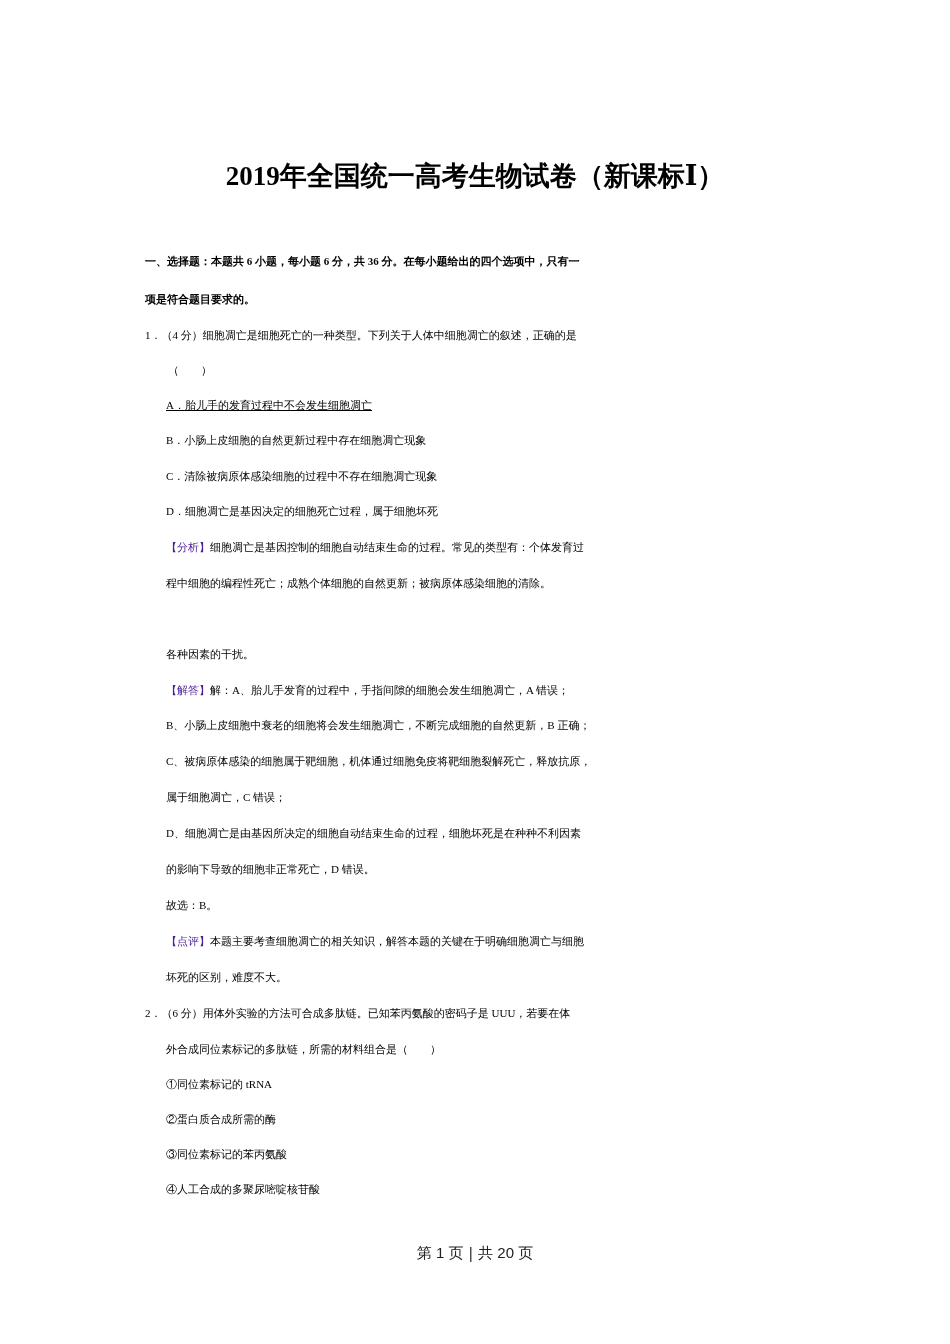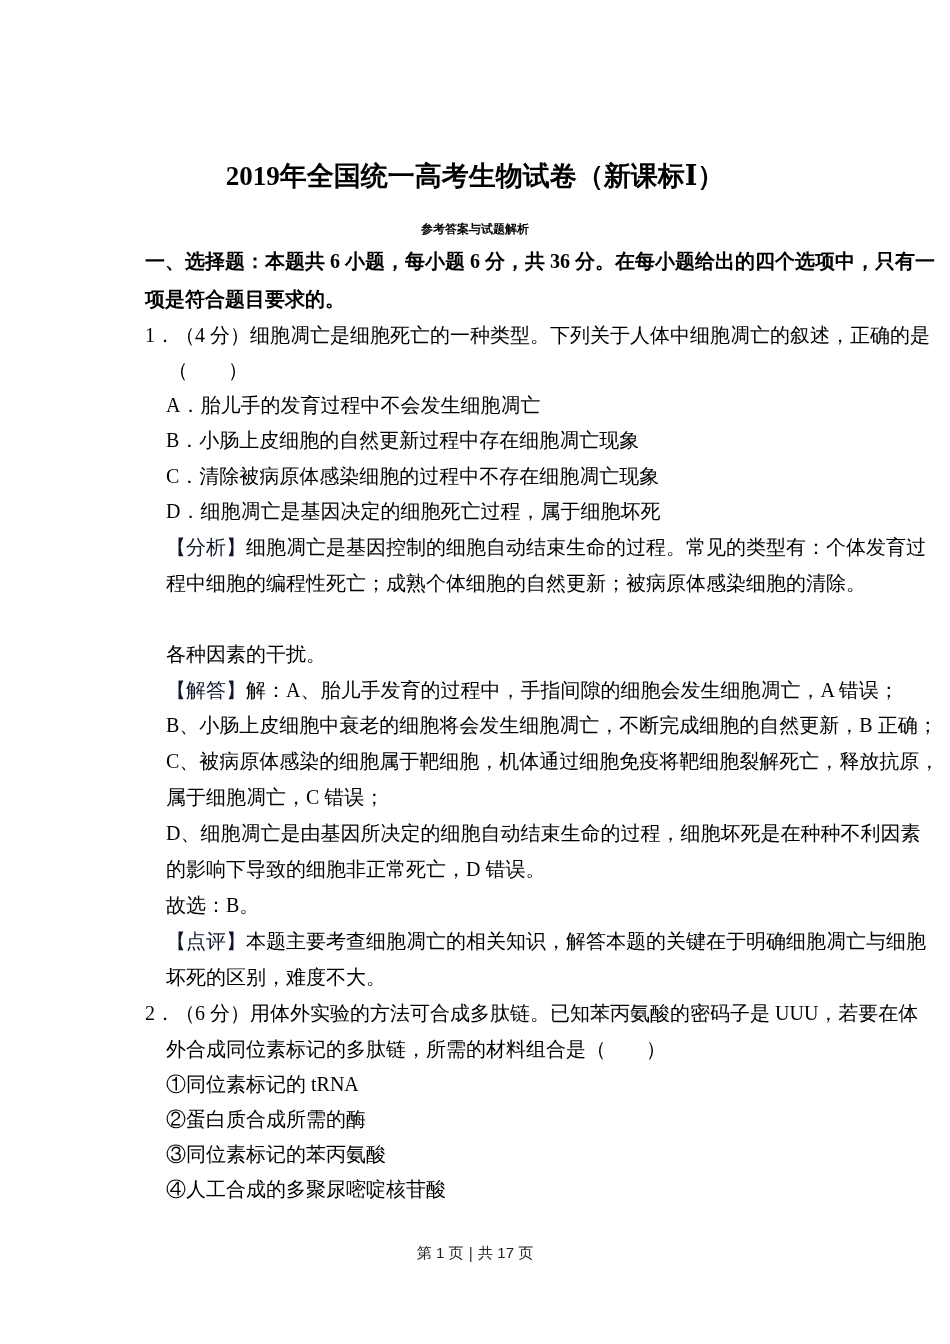--- a/index.html
+++ b/index.html
@@ -34,53 +34,52 @@
       position: absolute;
       left: 0; width: 950px;
       top: 220px;
       text-align: center;
       font-size: 12px;
       font-weight: bold;
       line-height: 18px;
     }
     .line {
       position: absolute;
-      font-size: 20px;
+      font-size: 11px;
       line-height: 22px;
       white-space: nowrap;
     }
     .bold { font-weight: bold; }
-    .tag { color: #0f172a; }
+    .tag { color: #4c1d95; }
     .footer {
       position: absolute;
       left: 0; width: 950px;
       top: 1243px;
       text-align: center;
       font-size: 15px;
       line-height: 20px;
       color: #222;
       font-family: "Liberation Sans", "DejaVu Sans", sans-serif;
     }
     .footer .cn { font-family: "DejaVu Serif", serif; }
   </style>
 </head>
 <body>
 
 <div class="page">
 
   <div class="title">2019年全国统一高考生物试卷（新课标Ⅰ）</div>
-  <div class="subtitle">参考答案与试题解析</div>
 
   <div class="line bold" style="left:145px; top:250px;">一、选择题：本题共 6 小题，每小题 6 分，共 36 分。在每小题给出的四个选项中，只有一</div>
   <div class="line bold" style="left:145px; top:288px;">项是符合题目要求的。</div>
 
   <div class="line" style="left:145px; top:324px;">1．（4 分）细胞凋亡是细胞死亡的一种类型。下列关于人体中细胞凋亡的叙述，正确的是</div>
   <div class="line" style="left:168px; top:359px;">（　　）</div>
 
-  <div class="line" style="left:166px; top:394px;">
+  <div class="line" style="left:166px; top:394px;text-decoration:underline;">
     <span>A．</span><span>胎儿手的发育过程中不会发生细胞凋亡</span>
   </div>
   <div class="line" style="left:166px; top:429px;">
     <span>B．</span><span>小肠上皮细胞的自然更新过程中存在细胞凋亡现象</span>
   </div>
   <div class="line" style="left:166px; top:465px;">
     <span>C．</span><span>清除被病原体感染细胞的过程中不存在细胞凋亡现象</span>
   </div>
   <div class="line" style="left:166px; top:500px;">
     <span>D．</span><span>细胞凋亡是基因决定的细胞死亡过程，属于细胞坏死</span>
@@ -111,17 +110,17 @@
   <div class="line" style="left:166px; top:1038px;">外合成同位素标记的多肽链，所需的材料组合是（　　）</div>
   <div class="line" style="left:166px; top:1073px;">①同位素标记的 tRNA</div>
   <div class="line" style="left:166px; top:1108px;">②蛋白质合成所需的酶</div>
   <div class="line" style="left:166px; top:1143px;">③同位素标记的苯丙氨酸</div>
   <div class="line" style="left:166px; top:1178px;">④人工合成的多聚尿嘧啶核苷酸</div>
 
   <div class="footer">
     <span class="cn">第</span>
     <span>1</span>
     <span class="cn">页 | 共</span>
-    <span>17</span>
+    <span>20</span>
     <span class="cn">页</span>
   </div>
 
 </div>
 
 </body></html>

